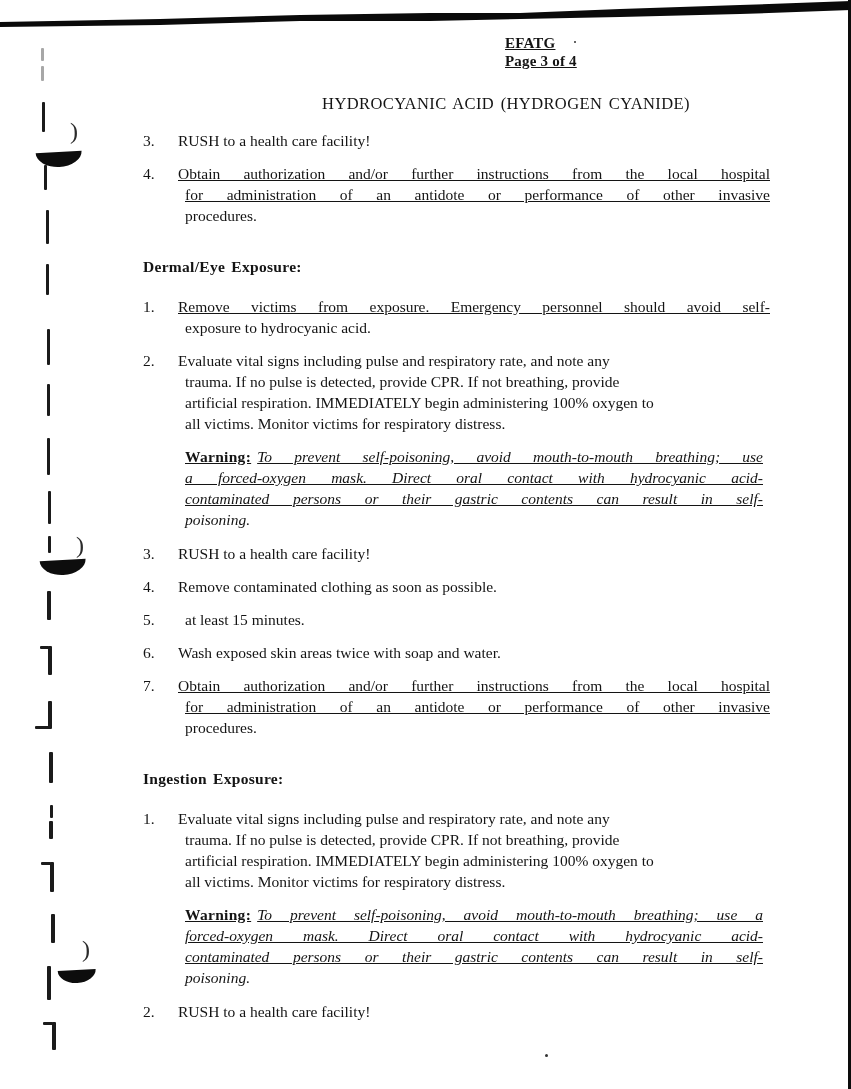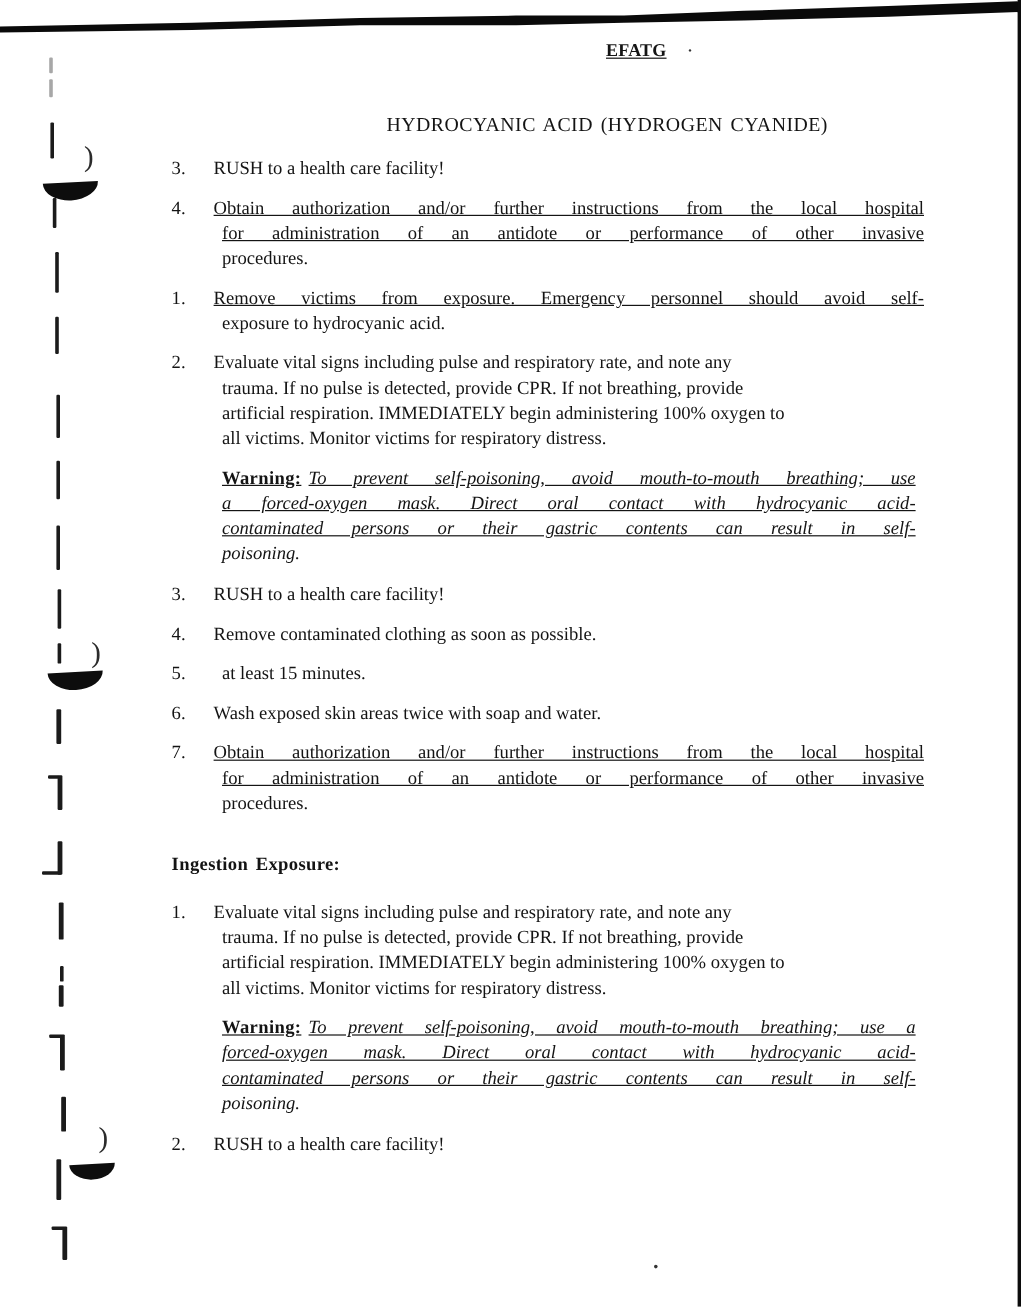--- a/index.html
+++ b/index.html
@@ -98,39 +98,41 @@
       <div class="cres" style="left: 58px; top: 970px; width: 38px; height: 13px;"></div>
       <div class="paren" style="left: 70px; top: 118px;">)</div>
       <div class="paren" style="left: 76px; top: 532px;">)</div>
       <div class="paren" style="left: 82px; top: 936px;">)</div>
       <div class="dot" style="left: 574px; top: 41px; width: 2px; height: 2px;"></div>
       <div class="dot" style="left: 545px; top: 1054px; width: 3px; height: 3px;"></div>
     </div>
 
   <div class="header-block">
     <div>EFATG</div>
+    <div>Page 3 of 4</div>
   </div>
 
   <div class="doc-title">HYDROCYANIC ACID (HYDROGEN CYANIDE)</div>
 
   <div class="content" id="doc-body">
       <div class="list-item">
         <div class="inum">3.</div>
         <div class="itext">
           <div class="ln">RUSH to a health care facility!</div>
         </div>
       </div>
       <div class="list-item">
         <div class="inum">4.</div>
         <div class="itext">
           <div class="ln j">Obtain authorization and/or further instructions from the local hospital</div>
           <div class="ln cont j">for administration of an antidote or performance of other invasive</div>
           <div class="ln cont">procedures.</div>
         </div>
       </div>
+      <div class="sec-heading">Dermal/Eye Exposure:</div>
       <div class="list-item">
         <div class="inum">1.</div>
         <div class="itext">
           <div class="ln j">Remove victims from exposure.  Emergency personnel should avoid self-</div>
           <div class="ln cont">exposure to hydrocyanic acid.</div>
         </div>
       </div>
       <div class="list-item">
         <div class="inum">2.</div>
         <div class="itext">

